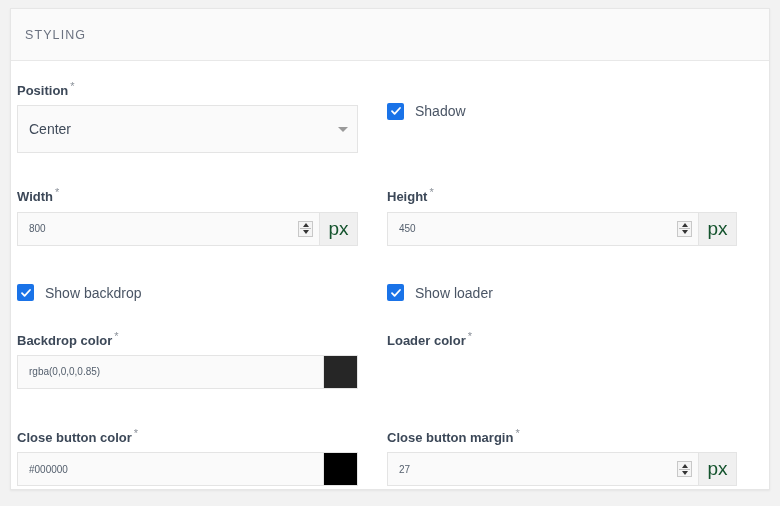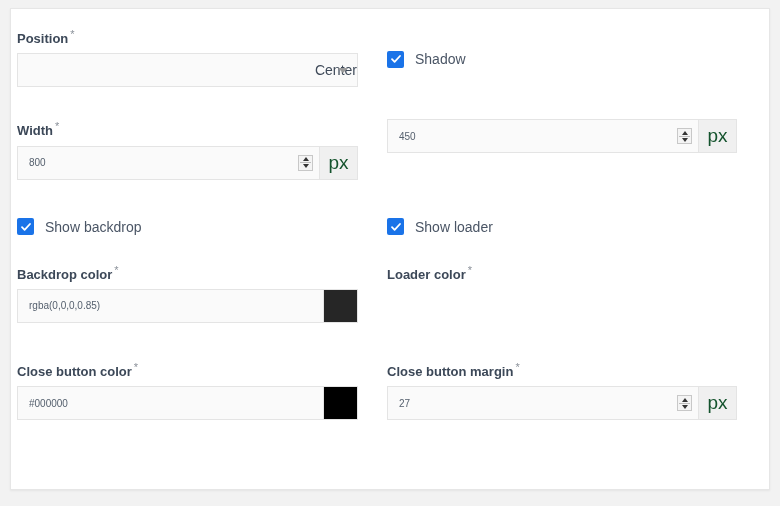--- a/index.html
+++ b/index.html
@@ -73,27 +73,26 @@
     color: #8a9099;
     font-size: 11px;
     vertical-align: super;
     font-weight: normal;
     margin-left: 2px;
   }
 
   
   .select-wrap {
     position: relative;
-    height: 34px;
+    height: 48px;
     border: 1px solid #e4e4e4;
     background: #fafafa;
     box-sizing: border-box;
     display: flex;
     align-items: center;
-    justify-content: flex-end;
   }
   .select-value {
     font-size: 14px;
     color: #3f4a59;
     padding-left: 11px;
   }
   .select-arrow {
     position: absolute;
     right: 9px;
     top: 50%;
@@ -214,20 +213,23 @@
 
   .spacer-sm { height: 26px; }
   .spacer-md { height: 32px; }
   .spacer-lg { height: 37px; }
 </style>
 </head>
 <body>
 
 <div class="card">
 
+  <div class="card-header">
+    <span class="card-header-title">STYLING</span>
+  </div>
 
   <div class="card-body">
 
     <div class="row">
       <div class="col">
         <div class="field-label"><span>Position</span><span class="req">*</span></div>
         <div class="select-wrap">
           <span class="select-value">Center</span>
           <span class="select-arrow"></span>
         </div>
@@ -256,20 +258,21 @@
             <span class="spinner">
               <span class="up"></span>
               <span class="sep"></span>
               <span class="down"></span>
             </span>
           </div>
           <div class="unit-suffix">px</div>
         </div>
       </div>
       <div class="col right">
+        <div class="field-label"><span>Height</span><span class="req">*</span></div>
         <div class="input-group">
           <div class="input-box">
             <span class="input-text">450</span>
             <span class="spinner">
               <span class="up"></span>
               <span class="sep"></span>
               <span class="down"></span>
             </span>
           </div>
           <div class="unit-suffix">px</div>

